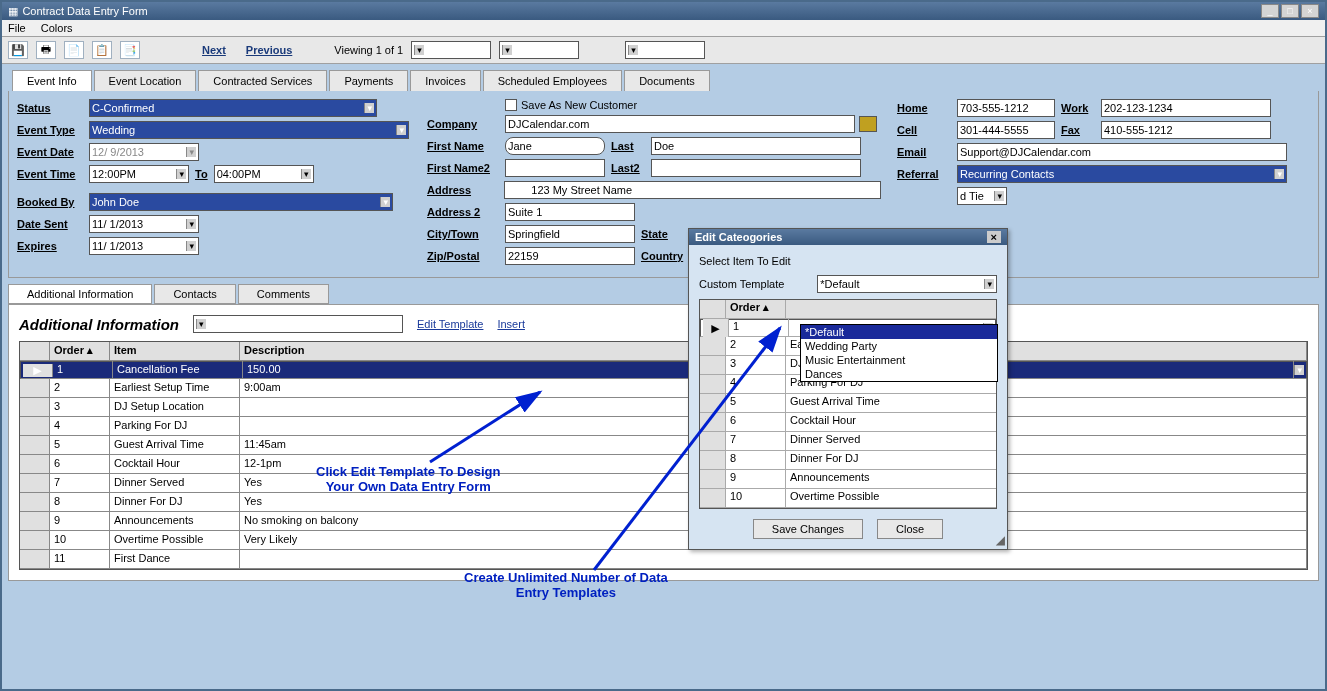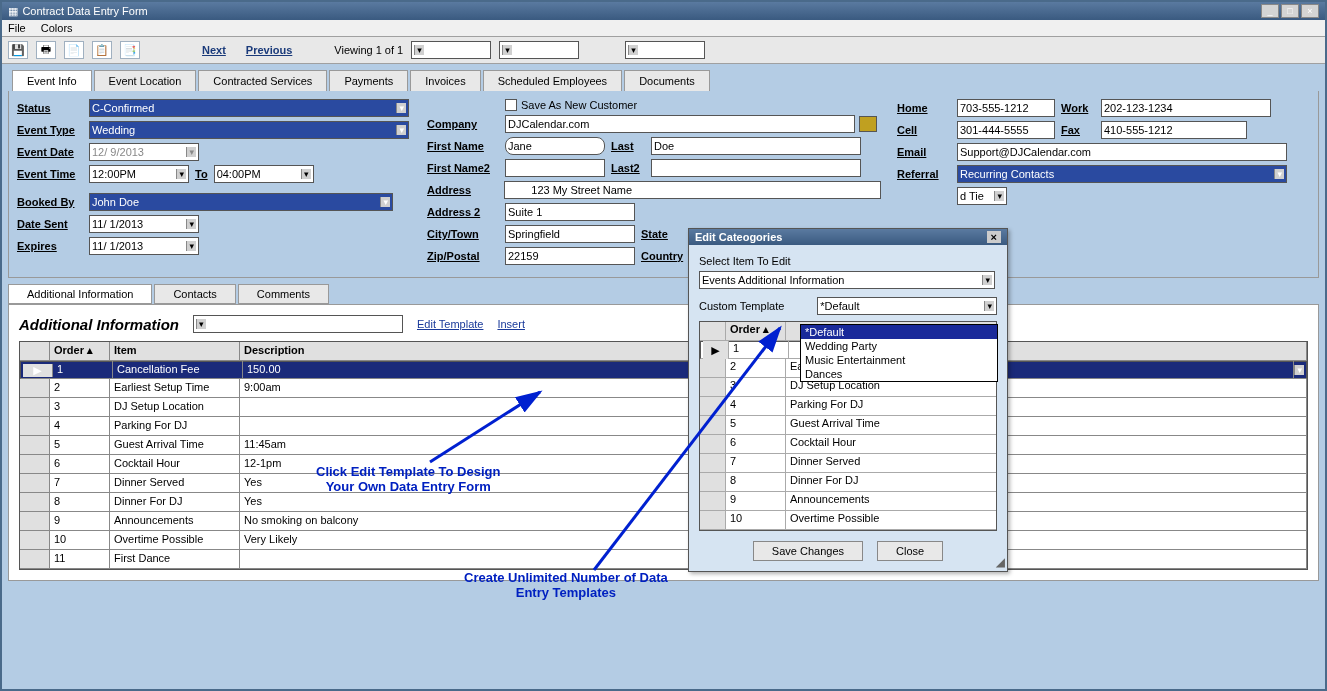--- a/index.html
+++ b/index.html
@@ -112,21 +112,21 @@
    <div class="tab">Payments</div>
    <div class="tab">Invoices</div>
    <div class="tab">Scheduled Employees</div>
    <div class="tab">Documents</div>
  </div>
 
  <div class="row" style="margin:0 6px;background:#b4cce4;border:1px solid #999;border-top:none;">
   <div class="leftcol">
     <div class="fld">
           <span class="lbl">Status</span>
-          <div class="sel selected" style="width:320px">
+          <div class="sel selected" style="width:288px">
             <span>C-Confirmed</span>
           </div>
         </div>
     <div class="fld">
           <span class="lbl">Event Type</span>
           <div class="sel selected" style="width:320px">
             <span>Wedding</span>
           </div>
         </div>
     <div class="fld">
@@ -210,21 +210,21 @@
     <div class="fld">
           <span class="lbl3">Home</span>
           <input type="text" style="width: 98px;" value="703-555-1212">
           <span class="lbl3" style="width:40px;margin-left:6px">Work</span>
           <input type="text" style="width: 170px;" value="202-123-1234">
         </div>
     <div class="fld">
           <span class="lbl3">Cell</span>
           <input type="text" style="width: 98px;" value="301-444-5555">
           <span class="lbl3" style="width:40px;margin-left:6px">Fax</span>
-          <input type="text" style="width: 146px;" value="410-555-1212">
+          <input type="text" style="width: 170px;" value="410-555-1212">
         </div>
     <div class="fld">
           <span class="lbl3">Email</span>
           <input type="text" style="width: 330px;" value="Support@DJCalendar.com">
         </div>
     <div class="fld">
           <span class="lbl3">Referral</span>
           <div class="sel selected" style="width:330px">
             <span>Recurring Contacts</span>
           </div>
@@ -327,23 +327,20 @@
  </div>
 </div>
 
 <div class="dialog">
   <div class="dlg-title">
       <span>Edit Cateogories</span>
       <span style="background:#ccc;padding:0 4px;color:#000">×</span>
     </div>
   <div class="dlg-body">
     <div style="margin-bottom:4px">Select Item To Edit</div>
-    <div class="sel" style="width:296px">
-        <span>Events Additional Information</span>
-      </div>
     <div class="dlg-row" style="margin-top:8px">
       <span style="width:104px">Custom Template</span>
       <div class="sel" style="width:186px">
           <span>*Default</span>
         </div>
     </div>
     <div class="dlg-grid" id="dlg-grid" style="margin-top:6px">
         <div class="dlg-gridrow header">
           <div class="dlg-rowhdr"></div>
           <div class="dlg-c1">Order ▴</div>

